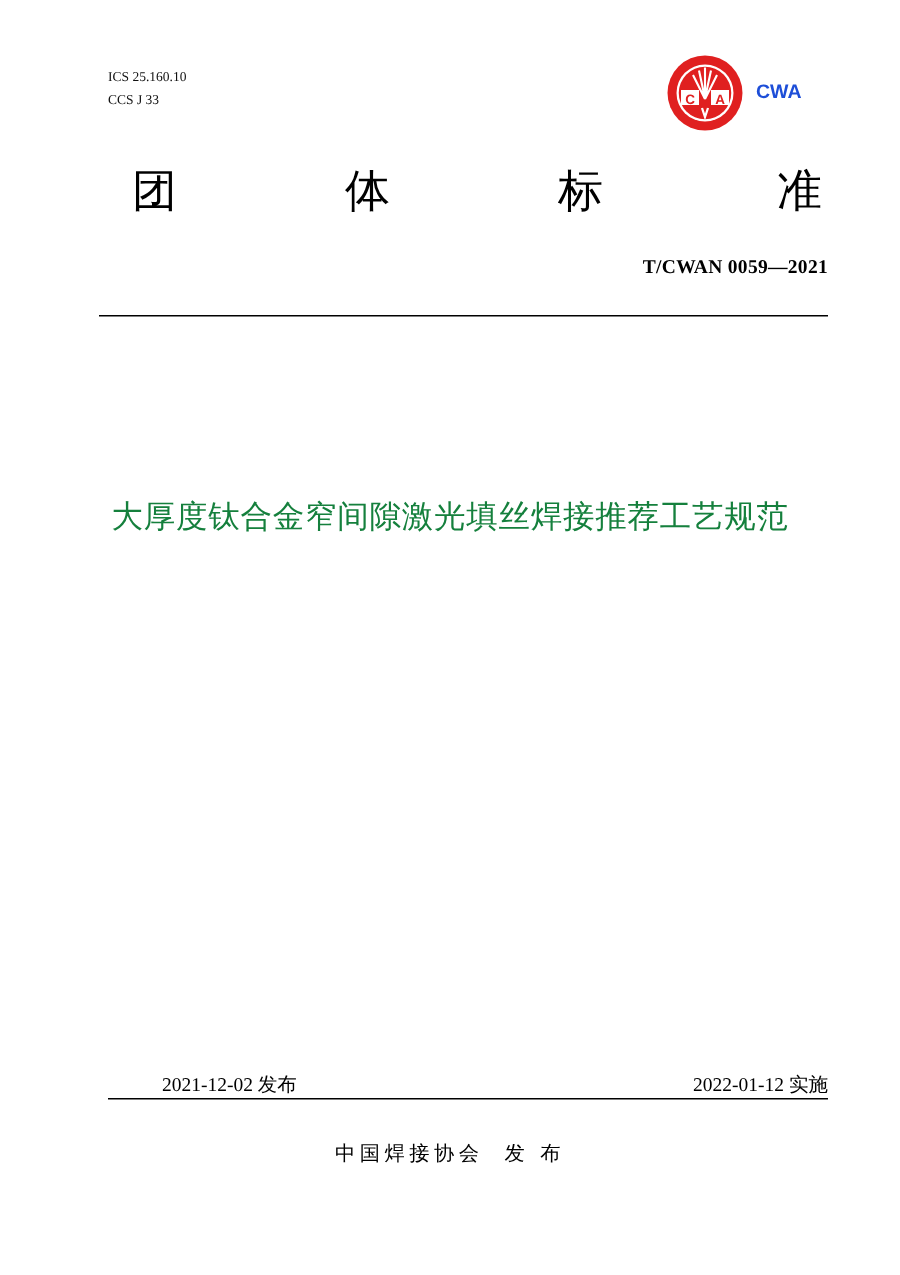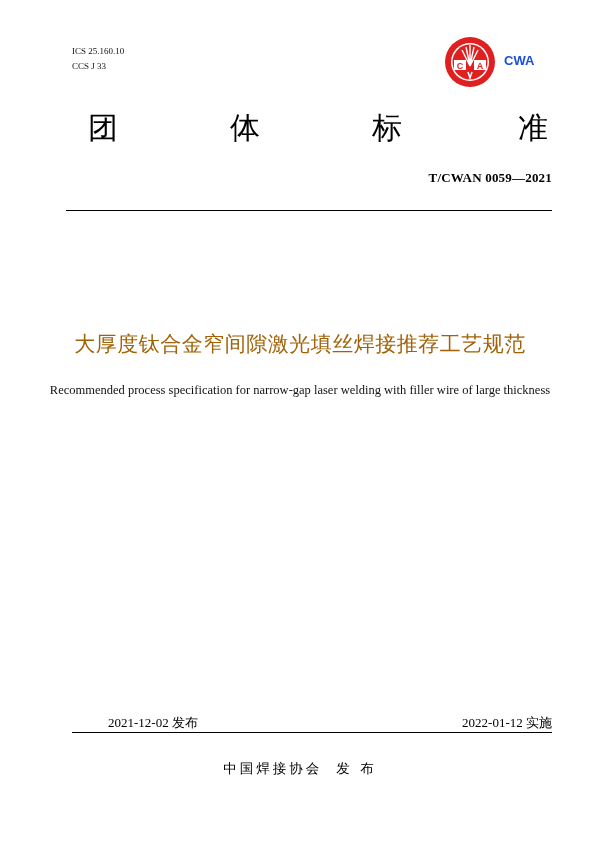--- a/index.html
+++ b/index.html
@@ -4,21 +4,21 @@
   <style>
     html, body { margin: 0; padding: 0; background: #ffffff; }
     body { width: 600px; height: 850px; position: relative; overflow: hidden; color: #000; font-family: "DejaVu Serif", serif; }
     .abs { position: absolute; }
     .codes { left: 72px; top: 44px; font-family: Liberation Serif, serif; font-size: 9px; line-height: 15px; color: #111; }
     .logo { left: 444px; top: 36px; width: 52px; height: 52px; }
     .logo-text { left: 504px; top: 53px; font-family: "Liberation Sans", sans-serif; font-size: 13px; font-weight: bold; color: #1d4ed8; }
     .std-title { top: 108px; height: 40px; font-family: "DejaVu Serif", serif; font-size: 30px; line-height: 40px; }
     .std-number { right: 48px; top: 170px; font-family: "Liberation Serif", serif; font-weight: bold; font-size: 13px; letter-spacing: 0.2px; }
     .rule { height: 1px; background: #000; }
-    .cn-title { left: 0; right: 0; top: 330px; text-align: center; font-family: "DejaVu Sans", sans-serif; font-size: 21px; letter-spacing: 0.5px; color: #a16207; }
+    .cn-title { left: 0; right: 0; top: 330px; text-align: center; font-family: "DejaVu Sans", sans-serif; font-size: 21px; letter-spacing: 0.5px; color: #15803d; }
     .en-title { left: 0; right: 0; top: 380px; text-align: center; font-family: "Liberation Serif", serif; font-size: 12.5px; line-height: 20px; color: #111; }
     .date-left { left: 72px; top: 714px; font-family: "Liberation Serif", serif; font-size: 13px; margin-left: 36px; }
     .date-right { right: 48px; top: 714px; font-family: "Liberation Serif", serif; font-size: 13px; }
     .publisher { left: 0; right: 0; top: 760px; text-align: center; font-family: "DejaVu Sans", sans-serif; font-size: 13.5px; letter-spacing: 3px; }
     .publisher .gap { display: inline-block; width: 14px; }
   </style>
 </head>
 <body>
 
 <div class="abs codes">
@@ -46,21 +46,20 @@
 <div class="abs std-title" style="left:372px;">标</div>
 <div class="abs std-title" style="left:518px;">准</div>
 
 <div class="abs std-number">T/CWAN 0059—2021</div>
 
 <div class="abs rule" style="left:66px; top:210px; width:486px;"></div>
 
 <div class="abs cn-title">大厚度钛合金窄间隙激光填丝焊接推荐工艺规范</div>
 
 <div class="abs en-title">
-  <div>Recommended process specification for narrow-gap laser welding with filler wire of large thickness</div>
 </div>
 
 <div class="abs date-left">2021-12-02 发布</div>
 <div class="abs date-right">2022-01-12 实施</div>
 
 <div class="abs rule" style="left:72px; top:732px; width:480px;"></div>
 
 <div class="abs publisher">
   <span>中国焊接协会</span><span class="gap"></span><span>发 布</span>
 </div>

